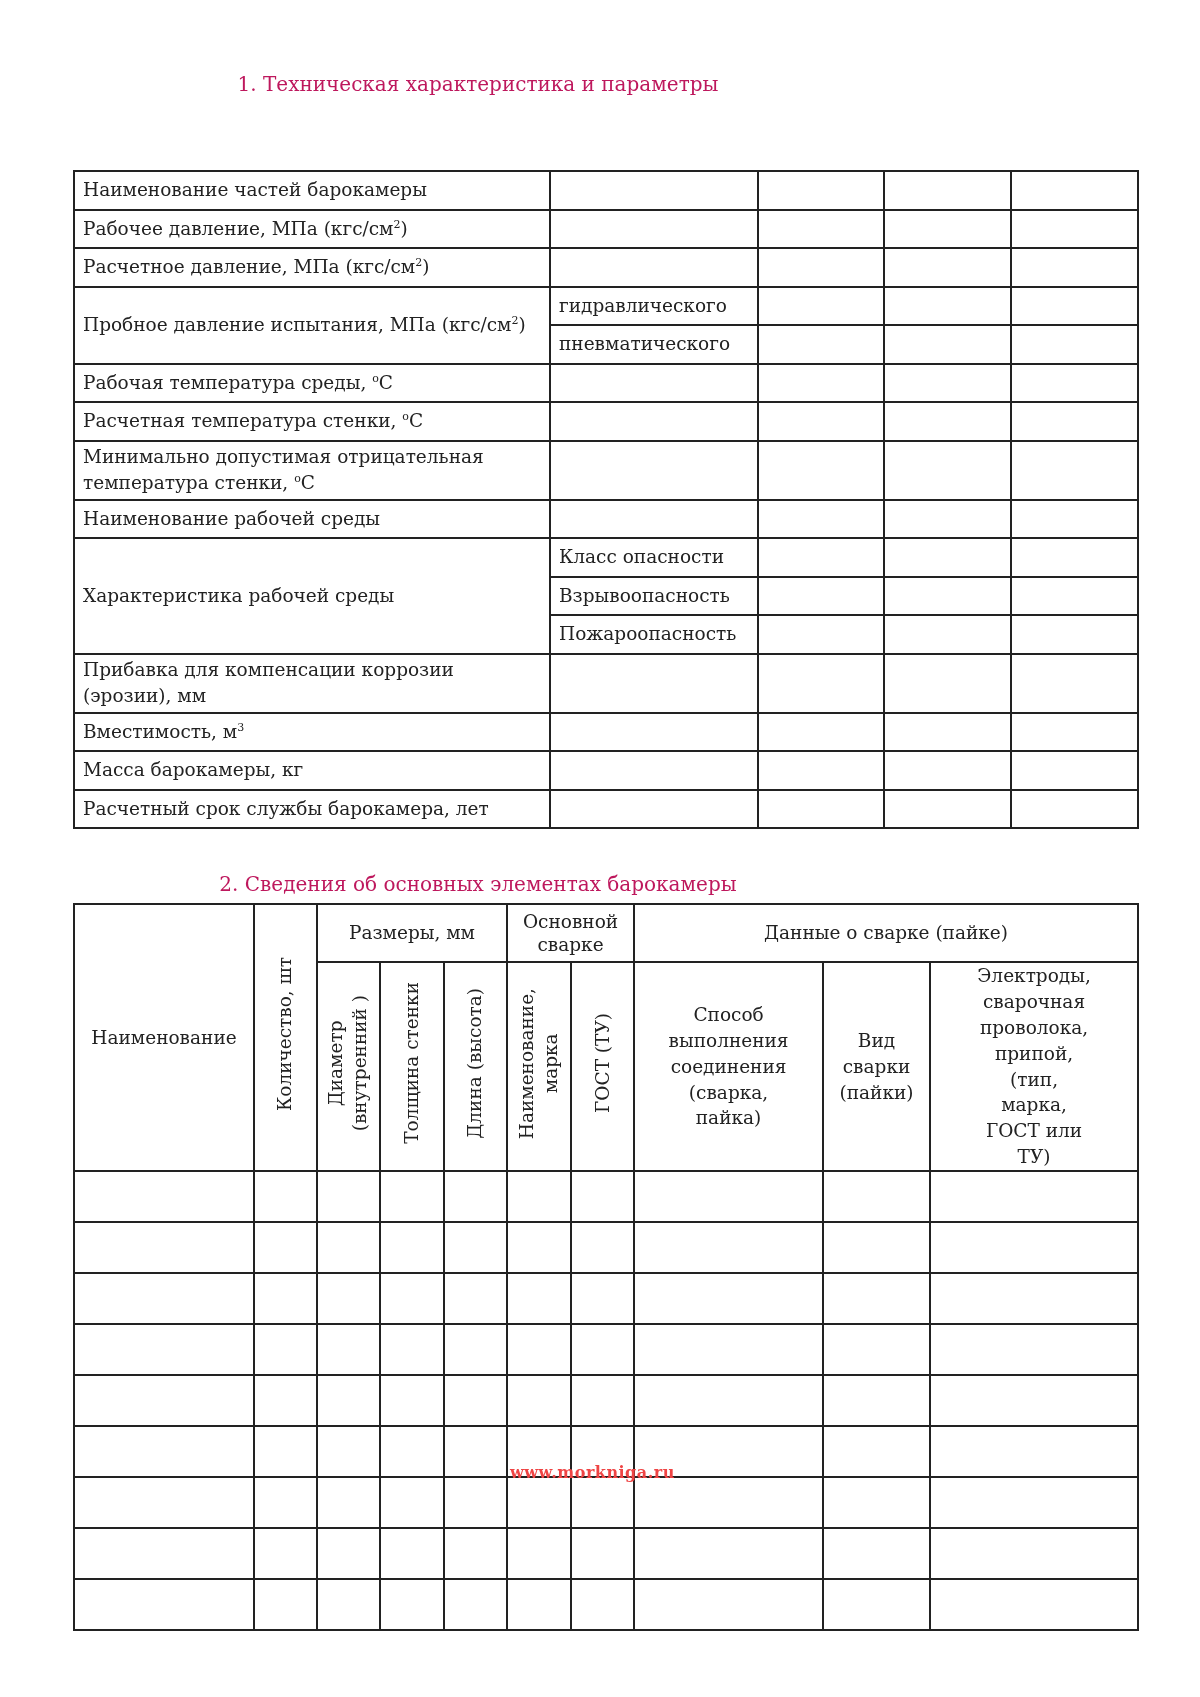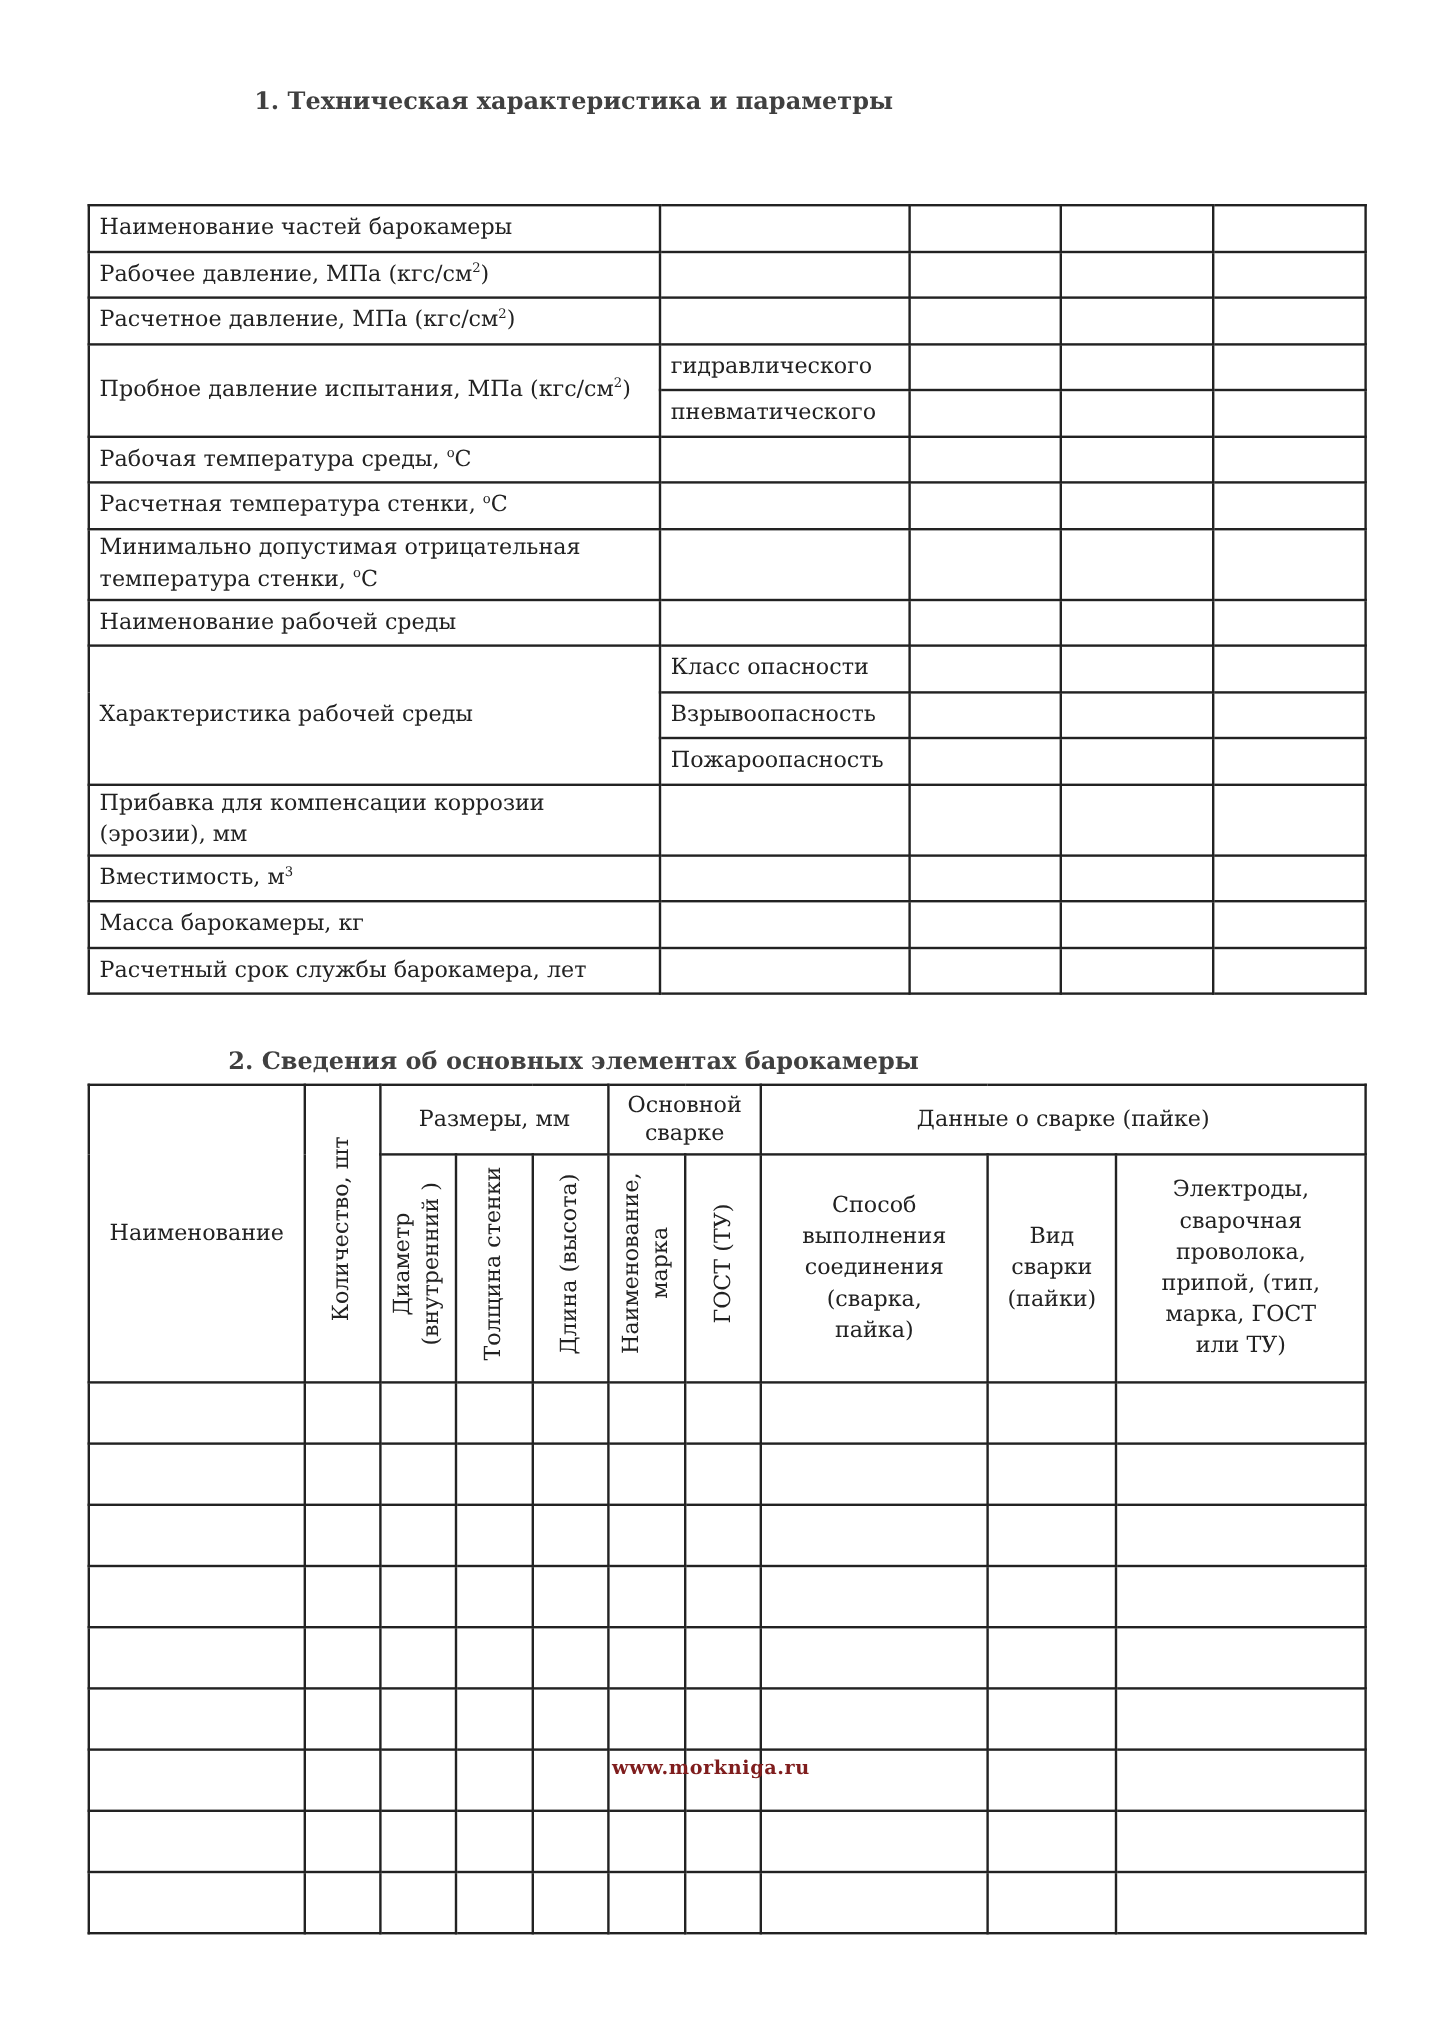--- a/index.html
+++ b/index.html
@@ -1,36 +1,36 @@
 <!DOCTYPE html>
 <html><head>
 <meta charset="utf-8">
 <style>
   html, body { margin: 0; padding: 0; background: #ffffff; }
   body { width: 1200px; height: 1697px; position: relative; overflow: hidden;
          font-family: "DejaVu Serif", "Liberation Serif", serif; color: #1a1a1a; }
   .title { position: absolute; left: 0; width: 956px; text-align: center;
-           font-family: "DejaVu Serif", serif; font-weight: bold; font-size: 20px; color: #404040; }
+           font-family: "DejaVu Serif", serif; font-weight: normal; font-size: 20px; color: #be185d; }
   #t1-title { top: 72px; }
   #t2-title { top: 843px; margin-top: 29px; }
   table { position: absolute; border-collapse: collapse; table-layout: fixed; }
   td { border: 2px solid #222; padding: 0 8px; font-size: 18.5px; vertical-align: middle;
        font-family: "DejaVu Serif", serif; color: #222; line-height: 1.4; }
   #t1 { left: 73px; top: 130px; width: 1064px; margin-top: 40px; }
   #t1 td { height: 36.5px; }
   #t1 td.tall { height: 57px; }
   #t2 { left: 73px; top: 903px; width: 1064px; }
   #t2 td { text-align: center; padding: 0 4px; }
   #t2 tr.hdr1 td { height: 56px; }
   #t2 tr.hdr2 td { height: 188px; }
   #t2 tr.body td { height: 49px; }
   .rot { display: inline-block; writing-mode: vertical-rl; transform: rotate(180deg);
          white-space: nowrap; line-height: 1.3; text-align: center; }
   .watermark { position: absolute; left: 510px; top: 1463px; font-family: "DejaVu Serif", serif;
-               font-weight: bold; font-size: 16px; color: #7f1d1d; letter-spacing: 0.5px; }
+               font-weight: bold; font-size: 16px; color: #ef4444; letter-spacing: 0.5px; }
   sup { font-size: 11px; }
 </style>
 </head>
 <body>
 
 <div class="title" id="t1-title">1. Техническая характеристика и параметры</div>
 
 <table id="t1">
   <colgroup>
     <col style="width:476px">
@@ -176,21 +176,21 @@
       <td colspan="3">Данные о сварке (пайке)</td>
     </tr>
     <tr class="hdr2">
       <td><span class="rot"><span>Диаметр</span><br><span>(внутренний )</span></span></td>
       <td><span class="rot">Толщина стенки</span></td>
       <td><span class="rot">Длина (высота)</span></td>
       <td><span class="rot"><span>Наименование,</span><br><span>марка</span></span></td>
       <td><span class="rot">ГОСТ (ТУ)</span></td>
       <td style="padding:0 32px">Способ выполнения соединения (сварка, пайка)</td>
       <td style="padding:0 12px">Вид сварки (пайки)</td>
-      <td style="padding:0 30px">Электроды, сварочная проволока, припой, (тип, марка, ГОСТ или ТУ)</td>
+      <td style="padding:0 46px">Электроды, сварочная проволока, припой, (тип, марка, ГОСТ или ТУ)</td>
     </tr>
   </tbody>
   <tbody id="t2-body">
       <tr class="body">
         <td></td>
         <td></td>
         <td></td>
         <td></td>
         <td></td>
         <td></td>

